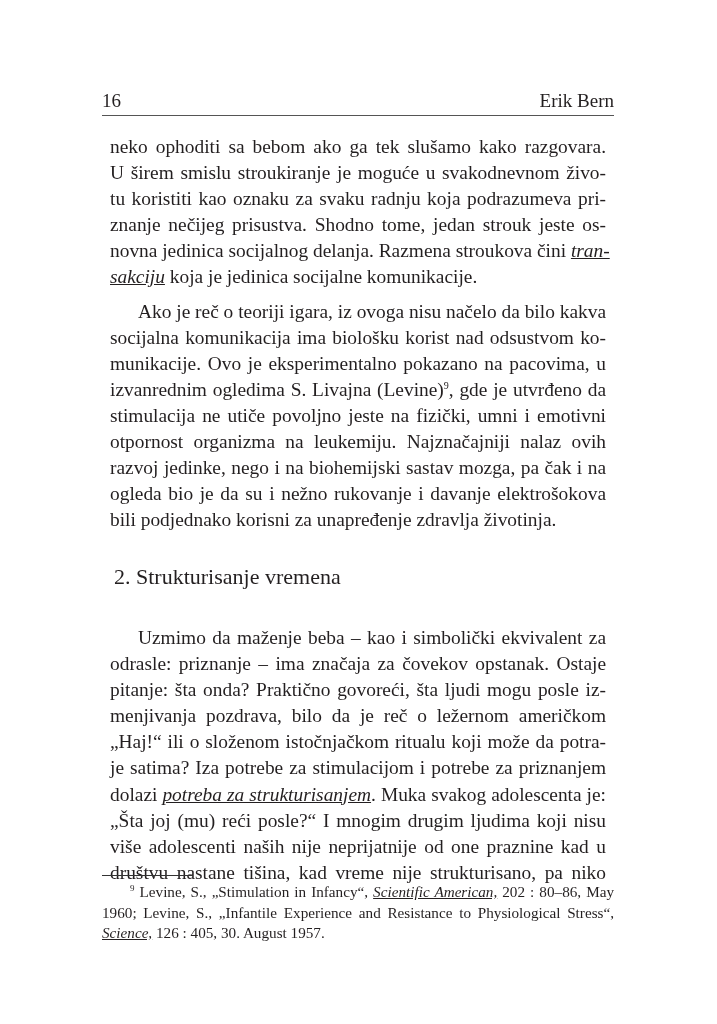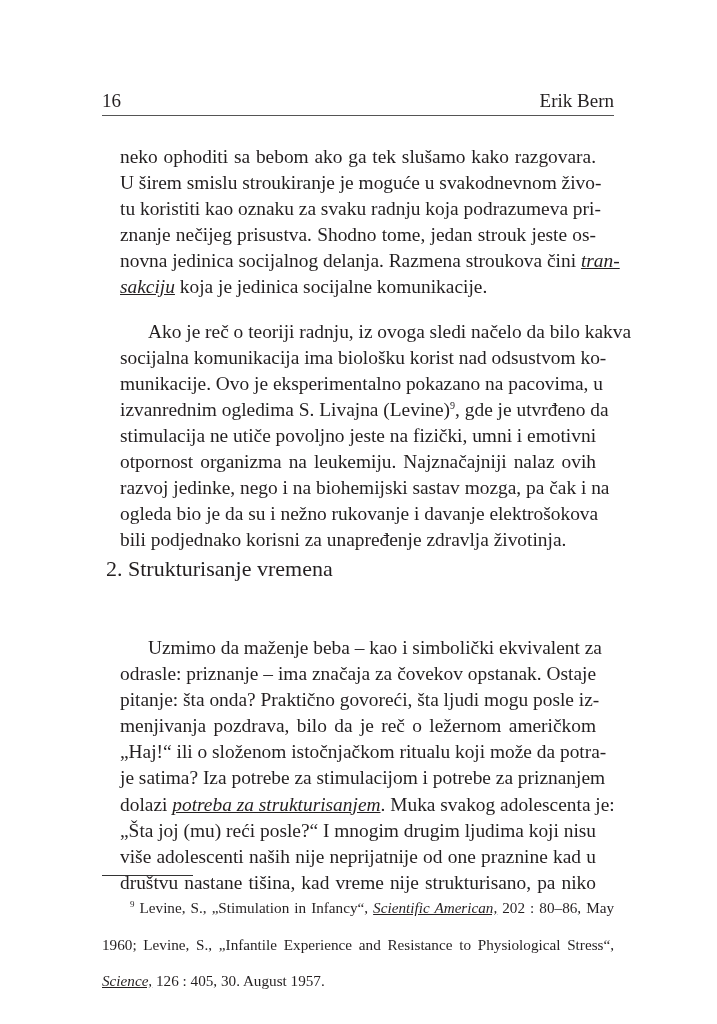--- a/index.html
+++ b/index.html
@@ -10,33 +10,33 @@
   .header {
     position: absolute; left: 102px; top: 88px; width: 512px; height: 28px;
     border-bottom: 1.5px solid #555;
     display: flex; justify-content: space-between; align-items: flex-end;
     font-size: 19px; line-height: 22px; padding-bottom: 3px; box-sizing: border-box;
   }
   .body-text {
     position: absolute; left: 102px; top: 126px; width: 512px;
     font-size: 19.4px; line-height: 26.1px;
   }
-  .p { margin: 18px; text-align: justify; text-align-last: left; }
+  .p { margin: 8px; text-align: justify; text-align-last: left; }
   .p .ln { display: block; text-align: justify; text-align-last: justify; white-space: nowrap; }
   .p .ln.last { text-align-last: left; }
   .ln.first-indent { padding-left: 28px; }
   em { font-style: italic; text-decoration: underline; }
   sup { font-size: 10px; vertical-align: 7px; line-height: 0; }
   .section-title {
-    position: absolute; left: 102px; top: 552px; font-size: 22px; line-height: 26px; margin: 4px; font-weight: normal;
+    position: absolute; left: 102px; top: 552px; font-size: 22px; line-height: 26px; margin: 12px; font-weight: normal;
   }
   .section-body { position: absolute; left: 102px; top: 617px; width: 512px; font-size: 19.4px; line-height: 26.1px; }
   .fn-rule { position: absolute; left: 102px; top: 875px; width: 91px; height: 0; border-top: 1.2px solid #333; }
   .footnotes { position: absolute; left: 102px; top: 882px; width: 512px; font-size: 15.2px; line-height: 20.6px; }
-  .footnotes .ln { display: block; white-space: nowrap; text-align: justify; text-align-last: justify; margin-top: 16px; }
+  .footnotes .ln { display: block; white-space: nowrap; text-align: justify; text-align-last: justify; }
   .footnotes .ln.last { text-align-last: left; }
   .footnotes .ln.first-indent { padding-left: 28px; }
   .footnotes sup { font-size: 9px; vertical-align: 6px; }
 </style>
 </head>
 <body>
 
 <div class="header">
   <span>16</span>
   <span>Erik Bern</span>
@@ -45,21 +45,21 @@
 <div class="body-text">
   <p class="p">
     <span class="ln">neko ophoditi sa bebom ako ga tek slušamo kako razgovara.</span>
     <span class="ln">U širem smislu stroukiranje je moguće u svakodnevnom živo-</span>
     <span class="ln">tu koristiti kao oznaku za svaku radnju koja podrazumeva pri-</span>
     <span class="ln">znanje nečijeg prisustva. Shodno tome, jedan strouk jeste os-</span>
     <span class="ln"><span>novna jedinica socijalnog delanja. Razmena stroukova čini </span><em>tran-</em></span>
     <span class="ln last"><em>sakciju</em> <span>koja je jedinica socijalne komunikacije.</span></span>
   </p>
   <p class="p">
-    <span class="ln first-indent">Ako je reč o teoriji radnju, iz ovoga sledi načelo da bilo kakva</span>
+    <span class="ln first-indent">Ako je reč o teoriji igara, iz ovoga nisu načelo da bilo kakva</span>
     <span class="ln">socijalna komunikacija ima biološku korist nad odsustvom ko-</span>
     <span class="ln">munikacije. Ovo je eksperimentalno pokazano na pacovima, u</span>
     <span class="ln"><span>izvanrednim ogledima S. Livajna (Levine)</span><sup>9</sup><span>, gde je utvrđeno da</span></span>
     <span class="ln">stimulacija ne utiče povoljno jeste na fizički, umni i emotivni</span>
     <span class="ln">otpornost organizma na leukemiju. Najznačajniji nalaz ovih</span>
     <span class="ln">razvoj jedinke, nego i na biohemijski sastav mozga, pa čak i na</span>
     <span class="ln">ogleda bio je da su i nežno rukovanje i davanje elektrošokova</span>
     <span class="ln last">bili podjednako korisni za unapređenje zdravlja životinja.</span>
   </p>
 </div>

